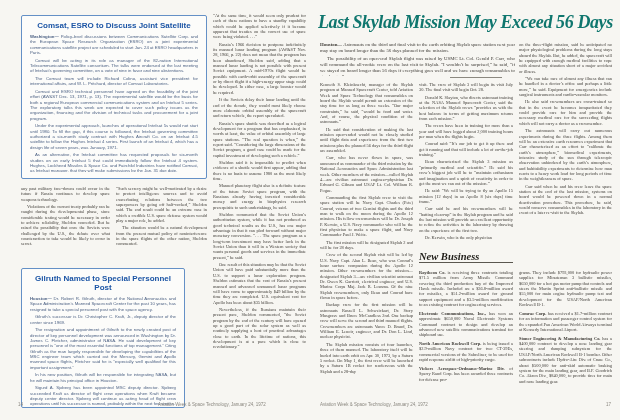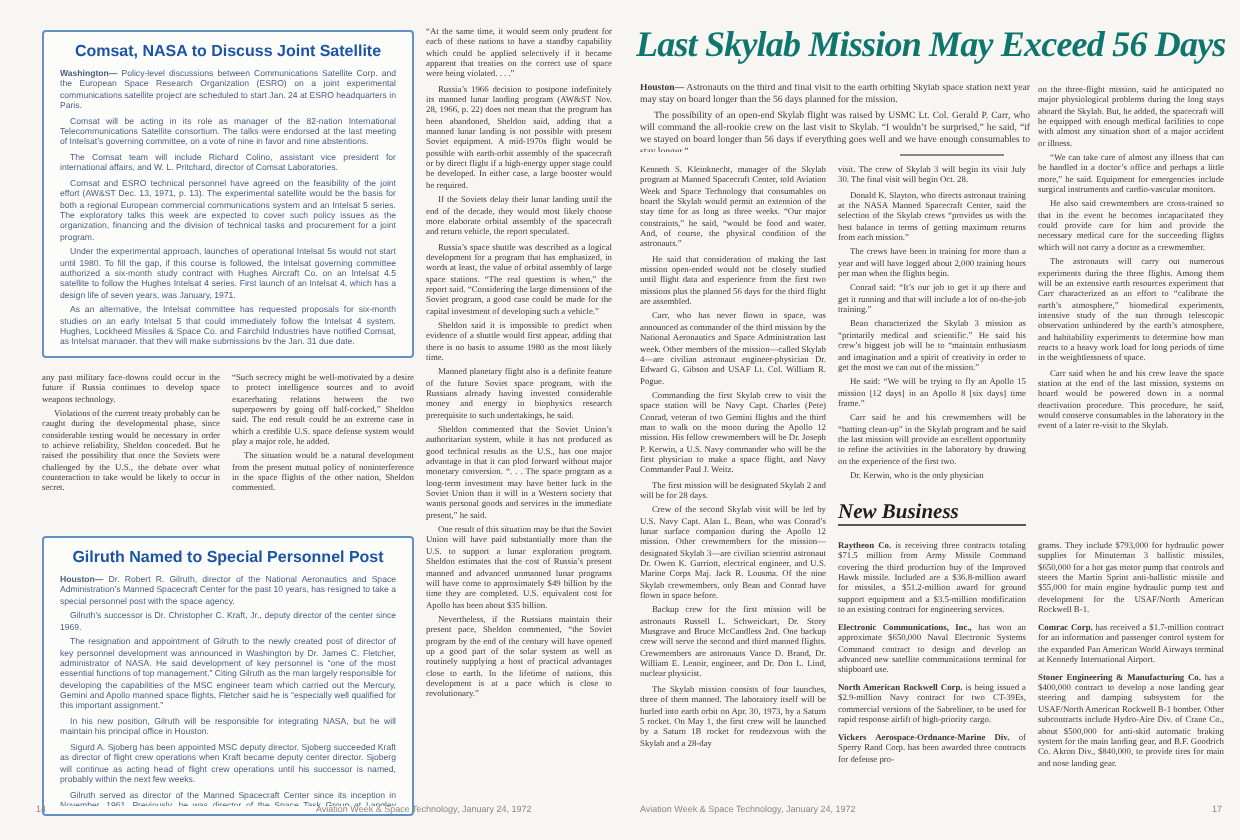--- a/index.html
+++ b/index.html
@@ -74,21 +74,21 @@
     font-size:4.5px; color:#8b8880;
     white-space:nowrap;
   }
 </style>
 </head>
 <body>
 
 <div class="abs" style="left:0;top:0;width:310px;height:420px;">
 
   <div class="abs bluebox" style="left:21px;top:15px;width:186px;height:164px;">
-    <div class="boxtitle">Comsat, NASA to Discuss Joint Satellite</div>
+    <div class="boxtitle">Comsat, ESRO to Discuss Joint Satellite</div>
     <div class="boxbody" style="height:138px;">
         <p><b>Washington—</b> Policy-level discussions between Communications Satellite Corp. and the European Space Research Organization (ESRO) on a joint experimental communications satellite project are scheduled to start Jan. 24 at ESRO headquarters in Paris.</p>
         <p>Comsat will be acting in its role as manager of the 82-nation International Telecommunications Satellite consortium. The talks were endorsed at the last meeting of Intelsat’s governing committee, on a vote of nine in favor and nine abstentions.</p>
         <p>The Comsat team will include Richard Colino, assistant vice president for international affairs, and W. L. Pritchard, director of Comsat Laboratories.</p>
         <p>Comsat and ESRO technical personnel have agreed on the feasibility of the joint effort (AW&amp;ST Dec. 13, 1971, p. 13). The experimental satellite would be the basis for both a regional European commercial communications system and an Intelsat 5 series. The exploratory talks this week are expected to cover such policy issues as the organization, financing and the division of technical tasks and procurement for a joint program.</p>
         <p>Under the experimental approach, launches of operational Intelsat 5s would not start until 1980. To fill the gap, if this course is followed, the Intelsat governing committee authorized a six-month study contract with Hughes Aircraft Co. on an Intelsat 4.5 satellite to follow the Hughes Intelsat 4 series. First launch of an Intelsat 4, which has a design life of seven years, was January, 1971.</p>
         <p>As an alternative, the Intelsat committee has requested proposals for six-month studies on an early Intelsat 5 that could immediately follow the Intelsat 4 system. Hughes, Lockheed Missiles &amp; Space Co. and Fairchild Industries have notified Comsat, as Intelsat manager, that they will make submissions by the Jan. 31 due date.</p>
       </div>
   </div>
 
@@ -106,21 +106,21 @@
 
   <div class="abs smallserif" style="left:21px;top:186px;width:89px;height:78px;">
       <p>any past military face-downs could occur in the future if Russia continues to develop space weapons technology.</p>
       <p>Violations of the current treaty probably can be caught during the developmental phase, since considerable testing would be necessary in order to achieve reliability, Sheldon conceded. But he raised the possibility that once the Soviets were challenged by the U.S., the debate over what counteraction to take would be likely to occur in secret.</p>
     </div>
   <div class="abs smallserif" style="left:116px;top:186px;width:91px;height:78px;">
       <p>“Such secrecy might be well-motivated by a desire to protect intelligence sources and to avoid exacerbating relations between the two superpowers by going off half-cocked,” Sheldon said. The end result could be an extreme case in which a credible U.S. space defense system would play a major role, he added.</p>
       <p>The situation would be a natural development from the present mutual policy of noninterference in the space flights of the other nation, Sheldon commented.</p>
     </div>
 
-  <div class="abs bluebox" style="left:21px;top:268px;width:186px;height:140px;">
+  <div class="abs bluebox" style="left:21px;top:268px;width:164px;height:140px;">
     <div class="boxtitle">Gilruth Named to Special Personnel Post</div>
     <div class="boxbody" style="height:116px;">
         <p><b>Houston—</b> Dr. Robert R. Gilruth, director of the National Aeronautics and Space Administration’s Manned Spacecraft Center for the past 10 years, has resigned to take a special personnel post with the space agency.</p>
         <p>Gilruth’s successor is Dr. Christopher C. Kraft, Jr., deputy director of the center since 1969.</p>
         <p>The resignation and appointment of Gilruth to the newly created post of director of key personnel development was announced in Washington by Dr. James C. Fletcher, administrator of NASA. He said development of key personnel is “one of the most essential functions of top management.” Citing Gilruth as the man largely responsible for developing the capabilities of the MSC engineer team which carried out the Mercury, Gemini and Apollo manned space flights, Fletcher said he is “especially well qualified for this important assignment.”</p>
         <p>In his new position, Gilruth will be responsible for integrating NASA, but he will maintain his principal office in Houston.</p>
         <p>Sigurd A. Sjoberg has been appointed MSC deputy director. Sjoberg succeeded Kraft as director of flight crew operations when Kraft became deputy center director. Sjoberg will continue as acting head of flight crew operations until his successor is named, probably within the next few weeks.</p>
         <p>Gilruth served as director of the Manned Spacecraft Center since its inception in November, 1961. Previously, he was director of the Space Task Group at Langley Research Center, Va., the organization responsible for the Mercury manned space flight project.</p>
       </div>
   </div>

